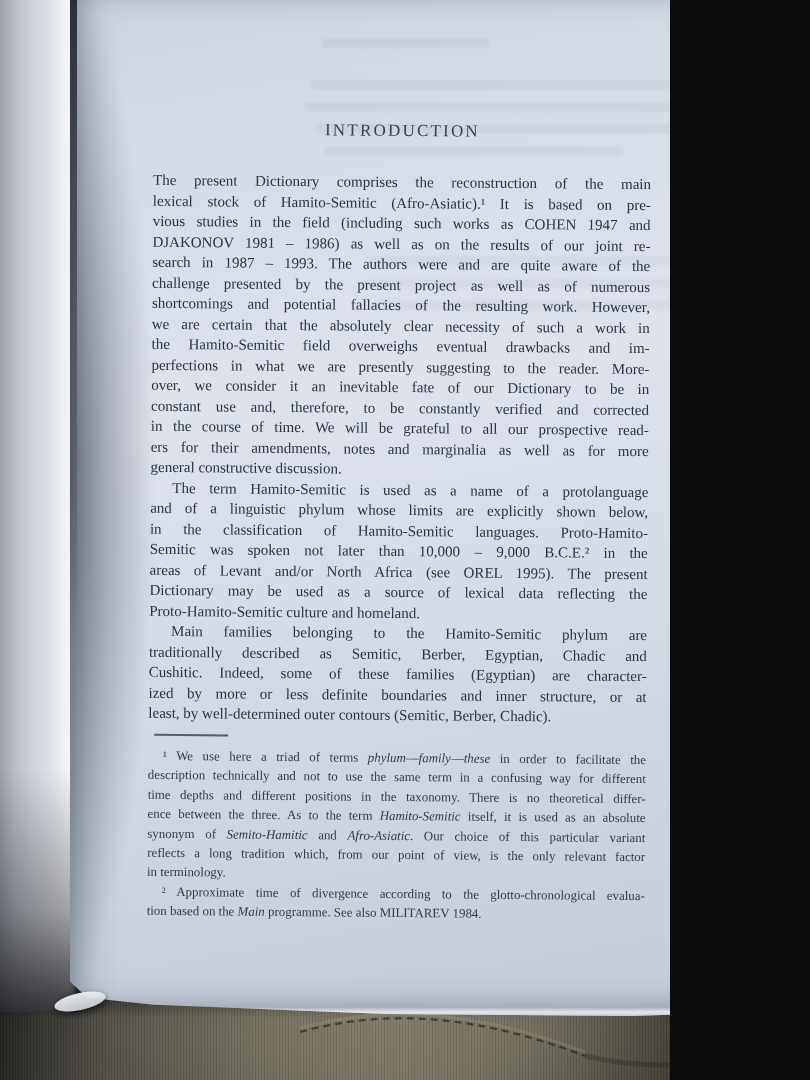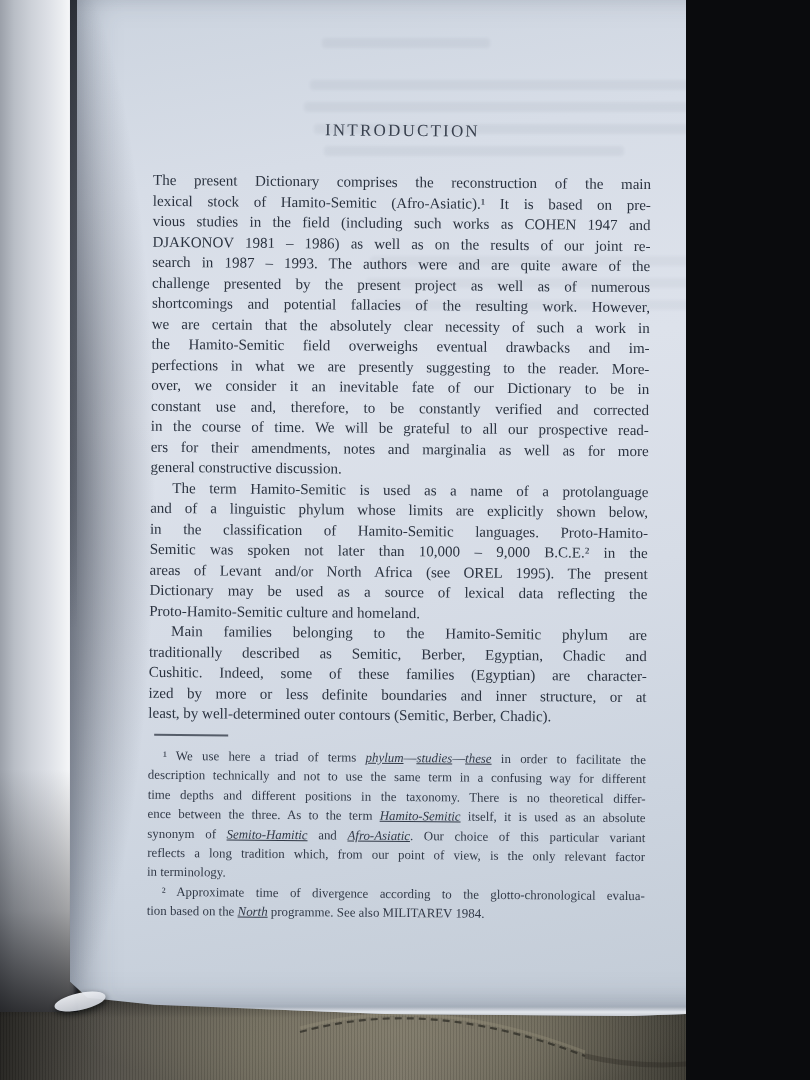--- a/index.html
+++ b/index.html
@@ -1,18 +1,18 @@
 <!DOCTYPE html>
 <html><head>
 <meta charset="utf-8">
 <style>
   html,body{margin:0;padding:0;}
   body{width:810px;height:1080px;overflow:hidden;background:#0a0b0d;
        font-family:"Liberation Serif","DejaVu Serif",serif;}
-  .scene{position:relative;width:670px;height:1080px;overflow:hidden;padding-left:16px;}
+  .scene{position:relative;width:670px;height:1080px;overflow:hidden;}
 
   
   .backdrop{position:absolute;inset:0;
     background:
       radial-gradient(ellipse 300px 260px at 100% 0%, rgba(88,99,116,.38), transparent 65%),
       radial-gradient(ellipse 220px 520px at 100% 55%, rgba(48,54,66,.30), transparent 70%),
       linear-gradient(180deg,#14161a 0%,#0a0b0d 40%,#0d0f12 70%,#08090a 100%);}
 
   
   .fabric{position:absolute;left:0;top:972px;width:810px;height:108px;z-index:1;
@@ -74,21 +74,21 @@
     text-align:justify;text-align-last:justify;}
   .body .line.indent{padding-left:22px;}
   .line.last{text-align-last:left;}
   .fnrule{position:absolute;top:736px;left:6px;width:74px;height:2px;
     background:#3f4654;opacity:.85;}
   .fns{position:absolute;top:749px;left:0;width:100%;}
   .fline{font-size:12.9px;line-height:19.4px;height:19.4px;color:#323a48;
     text-align:justify;text-align-last:justify;}
   .fns .fline.indent{padding-left:15px;}
   .fns .fline.last{text-align-last:left;}
-  i{font-style:italic;text-decoration:underline;}
+  i{font-style:italic;}
 </style>
 </head>
 <body>
 
 <div class="scene">
   <div class="backdrop"></div>
 
   <div class="fabric">
     <svg width="810" height="108" viewBox="0 0 810 108">
       <path d="M300 60 C 380 38, 470 40, 585 84" fill="none" stroke="rgba(160,152,130,.30)" stroke-width="3" transform="translate(0,-4)"></path>
@@ -148,25 +148,25 @@
           <div class="line">traditionally described as Semitic, Berber, Egyptian, Chadic and</div>
           <div class="line">Cushitic. Indeed, some of these families (Egyptian) are character-</div>
           <div class="line">ized by more or less definite boundaries and inner structure, or at</div>
           <div class="line last">least, by well-determined outer contours (Semitic, Berber, Chadic).</div>
         </div>
 
       <div class="fnrule"></div>
 
       <div class="fns">
 
-      <div class="fline indent">¹ We use here a triad of terms <i>phylum</i>—<i>studies</i>—<i>these</i> in order to facilitate the</div>
+      <div class="fline indent">¹ We use here a triad of terms <i>phylum</i>—<i>family</i>—<i>these</i> in order to facilitate the</div>
           <div class="fline">description technically and not to use the same term in a confusing way for different</div>
           <div class="fline">time depths and different positions in the taxonomy. There is no theoretical differ-</div>
           <div class="fline">ence between the three. As to the term <i>Hamito-Semitic</i> itself, it is used as an absolute</div>
           <div class="fline">synonym of <i>Semito-Hamitic</i> and <i>Afro-Asiatic</i>. Our choice of this particular variant</div>
           <div class="fline">reflects a long tradition which, from our point of view, is the only relevant factor</div>
           <div class="fline last">in terminology.</div>
           <div class="fline indent">² Approximate time of divergence according to the glotto-chronological evalua-</div>
-          <div class="fline last">tion based on the <i>North</i> programme. See also MILITAREV 1984.</div>
+          <div class="fline last">tion based on the <i>Main</i> programme. See also MILITAREV 1984.</div>
         </div>
     </div>
   </div>
 </div>
 
 </body></html>

